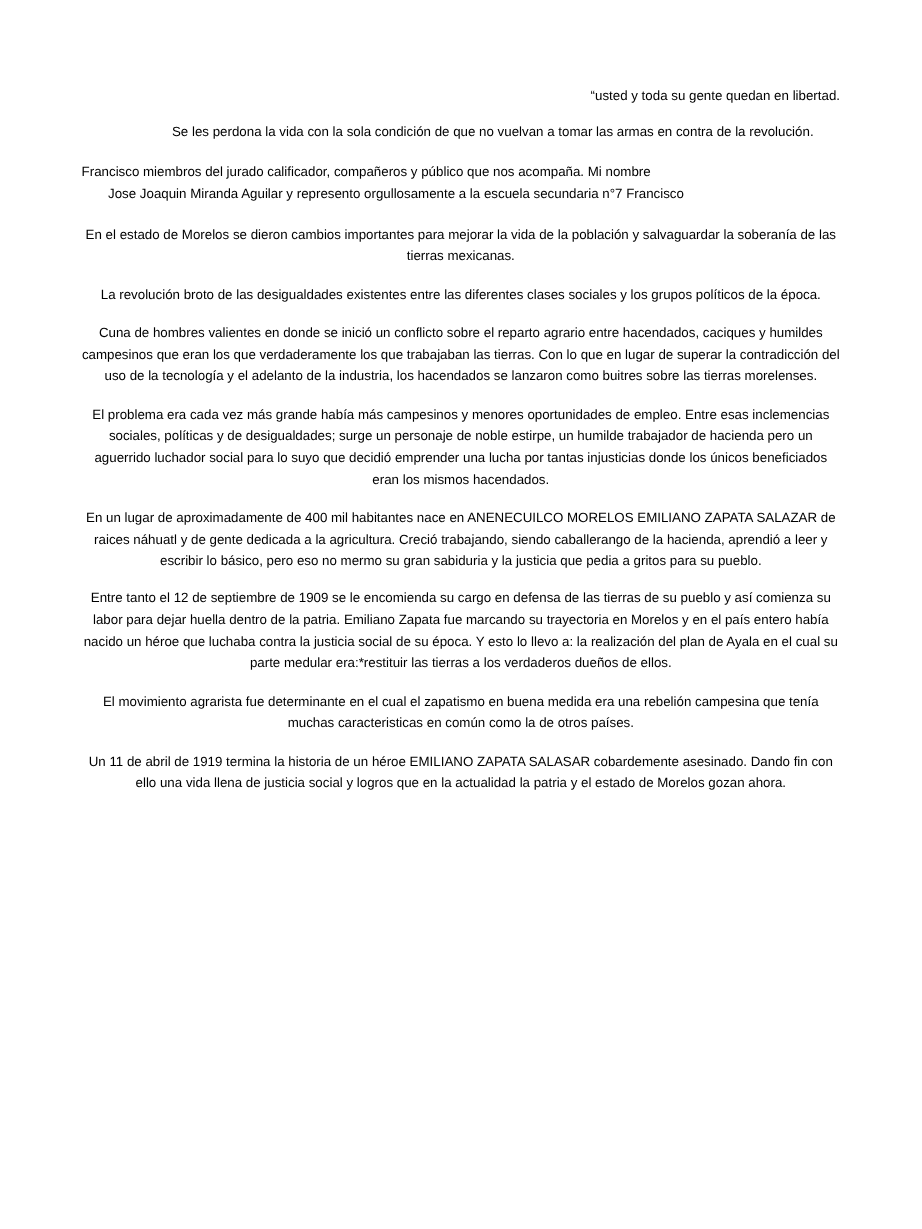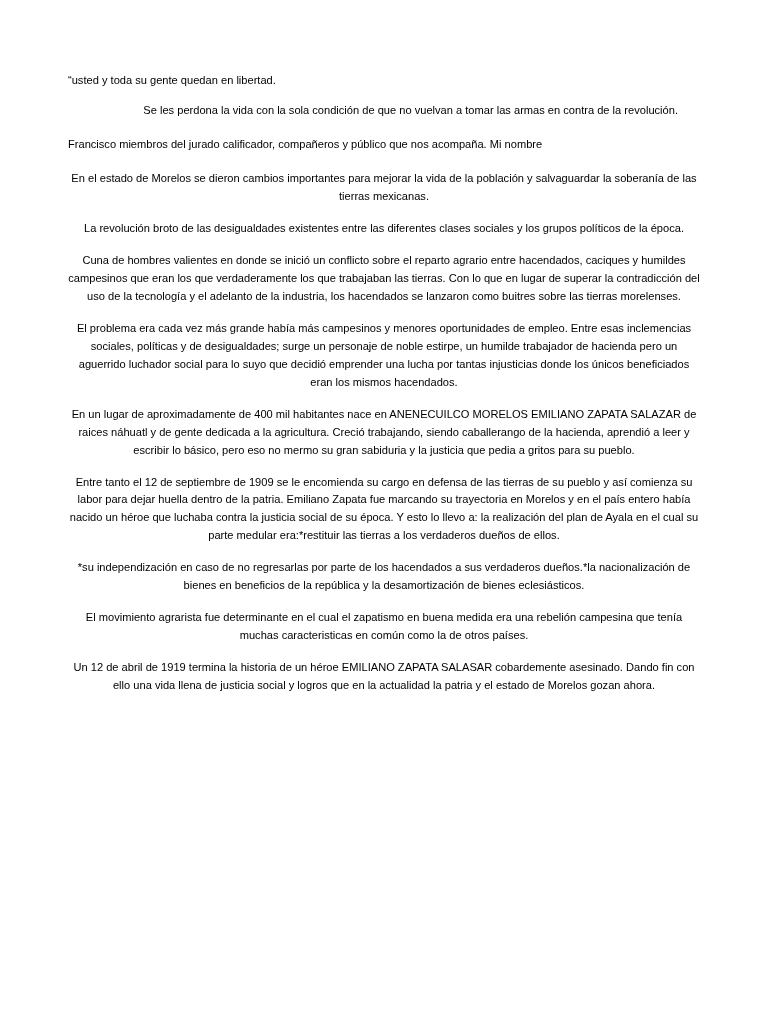--- a/index.html
+++ b/index.html
@@ -23,21 +23,21 @@
   }
   .doc-body {
     font-size: 11.1px;
     line-height: 1.62;
     text-align: left;
   }
   p {
     margin: 0 0 13px 0;
   }
   .quote-line-1 {
-    text-align: left;
+    text-align: right;
     margin: 0 0 12px 0;
   }
   .quote-line-2 {
     text-align: right;
     margin: 0 0 16px 0;
     padding: 0 22px;
   }
   .intro-para {
     margin: 0 0 16px 0;
   }
@@ -58,26 +58,26 @@
 <body>
 
 <div class="page">
   <div class="doc-body">
 
     <p class="quote-line-1">“usted y toda su gente quedan en libertad.</p>
     <p class="quote-line-2">Se les perdona la vida con la sola condición de que no vuelvan a tomar las armas en contra de la revolución.</p>
 
     <p class="intro-para">
       <span>Francisco miembros del jurado calificador, compañeros y público que nos acompaña. Mi nombre</span>
+      <span class="intro-line-2">Jose Joaquin Miranda Aguilar y represento orgullosamente a la escuela secundaria n°7 Francisco</span>
     </p>
 
     <p class="para">En el estado de Morelos se dieron cambios importantes para mejorar la vida de la población y salvaguardar  la soberanía de las tierras mexicanas.</p>
     <p class="para">La revolución broto de las desigualdades existentes entre las diferentes clases sociales y los grupos políticos de la época.</p>
     <p class="para">Cuna de hombres valientes en donde se inició un conflicto sobre el reparto agrario entre hacendados, caciques y humildes campesinos que eran los que verdaderamente los que trabajaban las tierras. Con lo que en lugar de superar la contradicción del uso de la tecnología y el adelanto de la industria, los hacendados se lanzaron como buitres sobre las tierras morelenses.</p>
     <p class="para"> El problema era cada vez más grande había más campesinos y menores oportunidades de empleo. Entre esas inclemencias sociales, políticas y de desigualdades; surge un personaje de noble estirpe, un humilde trabajador de hacienda pero un aguerrido luchador social para lo suyo que decidió emprender una lucha por tantas injusticias donde los únicos beneficiados eran los mismos hacendados.</p>
     <p class="para">En un lugar de aproximadamente de 400 mil habitantes nace en ANENECUILCO MORELOS EMILIANO ZAPATA SALAZAR de   raices náhuatl y de gente dedicada a la agricultura. Creció trabajando, siendo caballerango de la hacienda, aprendió a leer y escribir lo básico, pero eso no mermo su gran sabiduria y la justicia que pedia a gritos para su pueblo.</p>
     <p class="para">Entre tanto el 12 de septiembre de 1909 se le encomienda su cargo en defensa  de las tierras de su pueblo y así comienza su labor para dejar huella dentro de la patria. Emiliano Zapata fue marcando su trayectoria en Morelos y en el país entero había nacido un héroe que luchaba contra la justicia social de su época. Y esto lo llevo a: la realización del plan de Ayala en el cual su parte medular era:*restituir las tierras a  los verdaderos dueños de ellos.</p>
-    <p class="para">*su independización en caso de no regresarlas por parte de los hacendados a sus verdaderos dueños.*la nacionalización de bienes en beneficios de la república y la desamortización de bienes eclesiásticos.</p>
     <p class="para">El movimiento agrarista fue determinante en el cual el zapatismo en buena medida era una rebelión campesina que tenía muchas caracteristicas en común como la de otros países.</p>
-    <p class="para">Un 12 de abril de 1919 termina la historia de un héroe EMILIANO ZAPATA SALASAR cobardemente asesinado. Dando fin con ello una vida llena de justicia social y logros que en la actualidad la patria y el estado de Morelos gozan ahora.</p>
+    <p class="para">Un 11 de abril de 1919 termina la historia de un héroe EMILIANO ZAPATA SALASAR cobardemente asesinado. Dando fin con ello una vida llena de justicia social y logros que en la actualidad la patria y el estado de Morelos gozan ahora.</p>
 
   </div>
 </div>
 
 </body></html>

